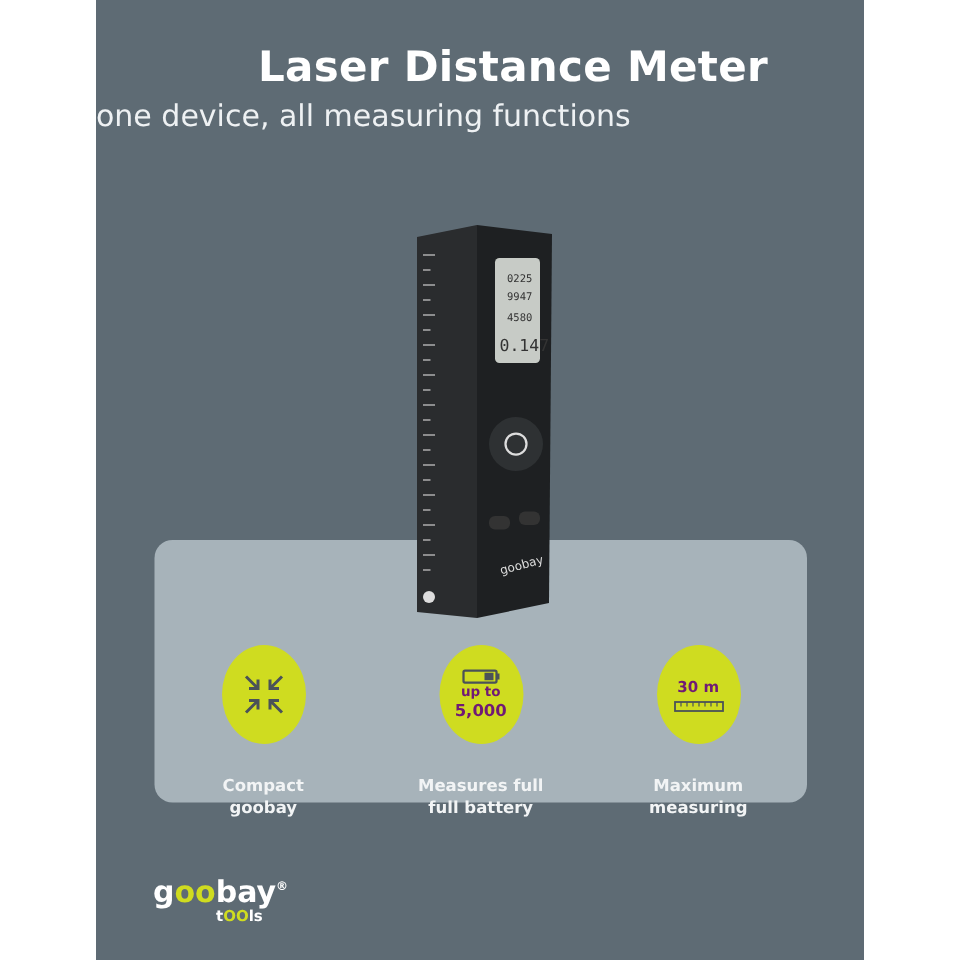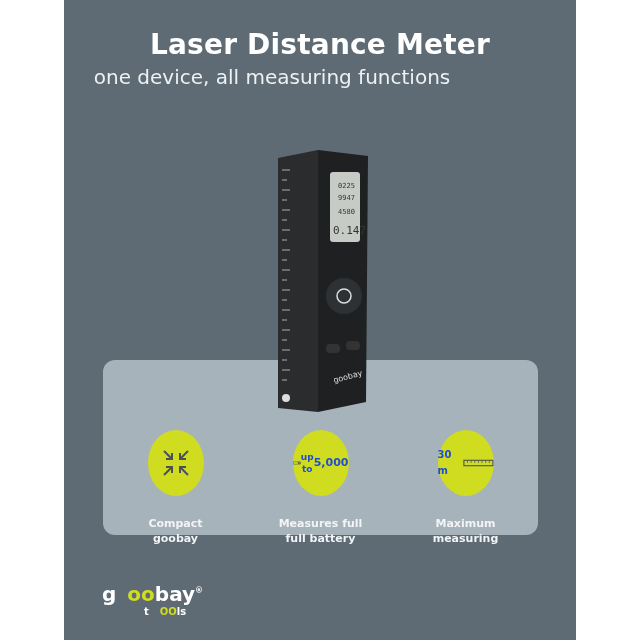--- a/index.html
+++ b/index.html
@@ -1,30 +1,30 @@
 <!DOCTYPE html>
 <html><head>
 <meta charset="utf-8">
 <style>
   html,body{margin:0;padding:0;background:#ffffff;}
   body{width:640px;height:640px;position:relative;overflow:hidden;font-family:"DejaVu Sans",sans-serif;}
   .panel{position:absolute;left:64px;top:0;width:512px;height:640px;background:#5e6b74;}
-  .title{position:absolute;left:0;top:28px;width:512px;text-align:center;color:#ffffff;font-weight:bold;font-size:28px;letter-spacing:0.2px;}
-  .subtitle{position:absolute;left:0;top:65px;width:416px;text-align:center;color:#eef1f3;font-size:20px;}
+  .title{position:absolute;left:0;top:28px;width:512px;text-align:center;color:#ffffff;font-weight:bold;font-size:28px;letter-spacing:0.2px;padding-left:22px;}
+  .subtitle{position:absolute;left:0;top:65px;width:416px;text-align:left;color:#eef1f3;font-size:20px;}
   .feat-panel{position:absolute;left:39px;top:360px;width:435px;height:175px;background:#a7b3ba;border-radius:12px;}
   .device{position:absolute;left:214px;top:150px;width:90px;height:270px;}
   .features{position:absolute;left:39px;top:430px;width:435px;display:flex;}
   .feat{flex:1;display:flex;flex-direction:column;align-items:center;}
-  .circle{width:56px;height:66px;border-radius:50%;background:#cfdc20;display:flex;align-items:center;justify-content:center;flex-direction:row;color:#1d4ed8;}
+  .circle{width:56px;height:66px;border-radius:50%;background:#cfdc20;display:flex;align-items:center;justify-content:center;flex-direction:column;color:#701a75;}
   .flabel{margin-top:20px;color:#f2f4f5;font-size:11px;font-weight:bold;text-align:center;line-height:15px;}
   .ctext{font-size:9px;font-weight:bold;line-height:12px;text-align:center;}
   .big{font-size:10px;font-weight:bold;line-height:16px;}
   .logo{position:absolute;left:38px;top:582px;color:#ffffff;font-weight:bold;font-size:20px;}
   .tools{position:absolute;left:80px;top:606px;color:#ffffff;font-weight:bold;font-size:10px;}
-  .lime{color:#cfdc20;margin-left:11px;}
+  .lime{color:#cfdc20;}
 </style>
 </head>
 <body>
 
 <div class="panel">
   <div class="title">Laser Distance Meter</div>
   <div class="subtitle">one device, all measuring functions</div>
 
   <div class="feat-panel"></div>
 

